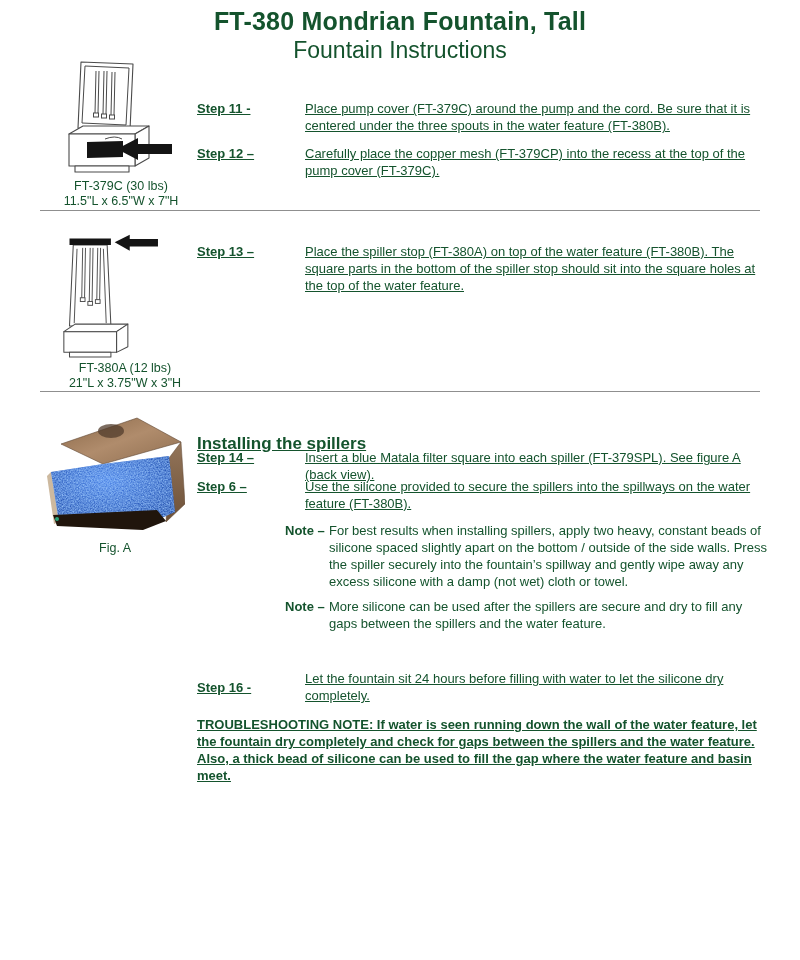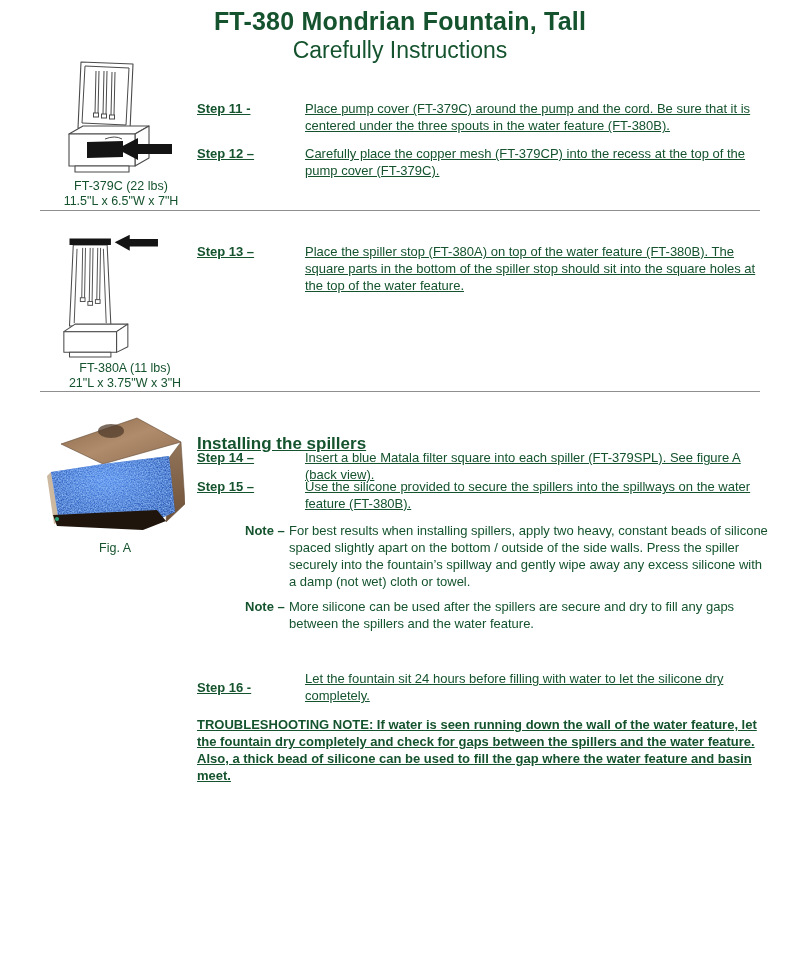--- a/index.html
+++ b/index.html
@@ -21,21 +21,21 @@
 
   .rule{position:absolute;left:40px;width:720px;height:1px;background:#8f8f8f;}
   .rule1{top:210px;}
   .rule2{top:391px;}
 
   .col{position:absolute;left:197px;width:575px;font-size:13px;line-height:17px;text-decoration:underline;}
   .step{display:flex;}
   .step .lbl{font-weight:bold;flex:0 0 61px;}
   .step .txt{flex:1;margin-left:47px;}
   .note{display:flex;position:absolute;left:245px;width:527px;font-size:13px;line-height:17px;}
-  .note .lbl{font-weight:bold;flex:0 0 44px;}
+  .note .lbl{font-weight:bold;flex:0 0 44px;margin-left:40px;}
   .note .txt{flex:1;}
 
   .s11{top:100px;} .s12{top:145px;} .s13{top:243px;}
   .heading{top:435px;font-size:17px;font-weight:bold;}
   .s14{top:449px;} .s15{top:478px;}
   .n1{top:522px;} .n2{top:598px;}
   .s16{top:670px;align-items:center;}
   .trouble{top:716px;font-weight:bold;}
 
   svg{display:block;margin:0 auto;}
@@ -43,21 +43,21 @@
   .ln2{stroke:#4a4a4a;stroke-width:1;fill:none;}
   .blk{fill:#141414;stroke:none;}
 </style>
 </head>
 <body>
 
 <div class="page">
 
   <div class="title-block">
     <div class="title-main">FT-380 Mondrian Fountain, Tall</div>
-    <div class="title-sub">Carefully Instructions</div>
+    <div class="title-sub">Fountain Instructions</div>
   </div>
 
   <div class="figure fig1">
     <svg width="125" height="116" viewBox="0 0 125 116">
 
       <polygon class="ln" points="22,2 74,4 71,70 19,68"></polygon>
       <polygon class="ln2" points="26,6 70,8 67,65 23,63"></polygon>
 
       <line class="ln2" x1="37" y1="11" x2="36" y2="53"></line>
         <line class="ln2" x1="40" y1="11" x2="39" y2="53"></line>
@@ -73,21 +73,21 @@
       <polygon class="ln" points="76,74 90,66 90,98 76,106"></polygon>
       <polygon class="ln" points="10,74 76,74 76,106 10,106"></polygon>
       <polygon class="ln" points="16,106 70,106 70,112 16,112"></polygon>
 
       <polygon class="blk" points="28,82 64,81 64,97 28,98"></polygon>
       <path class="ln2" d="M46,79 q10,-4 17,0"></path>
 
       <polygon class="blk" points="58,89 79,78 79,84 113,84 113,94 79,94 79,100"></polygon>
     </svg>
     <div class="caption">
-      <span>FT-379C (22 lbs)</span><br>
+      <span>FT-379C (30 lbs)</span><br>
       <span>11.5"L x 6.5"W x 7"H</span>
     </div>
   </div>
 
   <div class="figure fig2">
     <svg width="135" height="128" viewBox="0 0 135 136">
 
       <polygon class="ln" points="12,16 48,16 52,102 8,102"></polygon>
       <line class="ln2" x1="16" y1="20" x2="13" y2="99"></line>
       <line class="ln2" x1="44" y1="20" x2="47" y2="99"></line>
@@ -105,21 +105,21 @@
       <polygon class="blk" points="8,9 52,9 52,16 8,16"></polygon>
 
       <polygon class="blk" points="56,13 72,5 72,9.5 102,9.5 102,17.5 72,17.5 72,22"></polygon>
 
       <polygon class="ln" points="2,108 14,100 70,100 58,108"></polygon>
       <polygon class="ln" points="58,108 70,100 70,124 58,130"></polygon>
       <polygon class="ln" points="2,108 58,108 58,130 2,130"></polygon>
       <polygon class="ln" points="8,130 52,130 52,135 8,135"></polygon>
     </svg>
     <div class="caption">
-      <span>FT-380A (11 lbs)</span><br>
+      <span>FT-380A (12 lbs)</span><br>
       <span>21"L x 3.75"W x 3"H</span>
     </div>
   </div>
 
   <div class="figure fig3">
     <svg width="140" height="122" viewBox="0 0 140 122">
       <defs>
         <linearGradient id="copTop" x1="0" y1="0" x2="1" y2="1">
           <stop offset="0" stop-color="#8a6848"></stop>
           <stop offset="0.5" stop-color="#b08c6c"></stop>
@@ -179,21 +179,21 @@
   </div>
 
   <div class="col heading">Installing the spillers</div>
 
   <div class="col step s14">
     <span class="lbl">Step 14 –</span>
     <span class="txt">Insert a blue Matala filter square into each spiller (FT-379SPL). See figure A (back view).</span>
   </div>
 
   <div class="col step s15">
-    <span class="lbl">Step 15 –</span>
+    <span class="lbl">Step 6 –</span>
     <span class="txt">Use the silicone provided to secure the spillers into the spillways on the water feature (FT-380B).</span>
   </div>
 
   <div class="note n1">
     <span class="lbl">Note –</span>
     <span class="txt">For best results when installing spillers, apply two heavy, constant beads of silicone spaced slightly apart on the bottom / outside of the side walls. Press the spiller securely into the fountain’s spillway and gently wipe away any excess silicone with a damp (not wet) cloth or towel.</span>
   </div>
 
   <div class="note n2">
     <span class="lbl">Note –</span>

